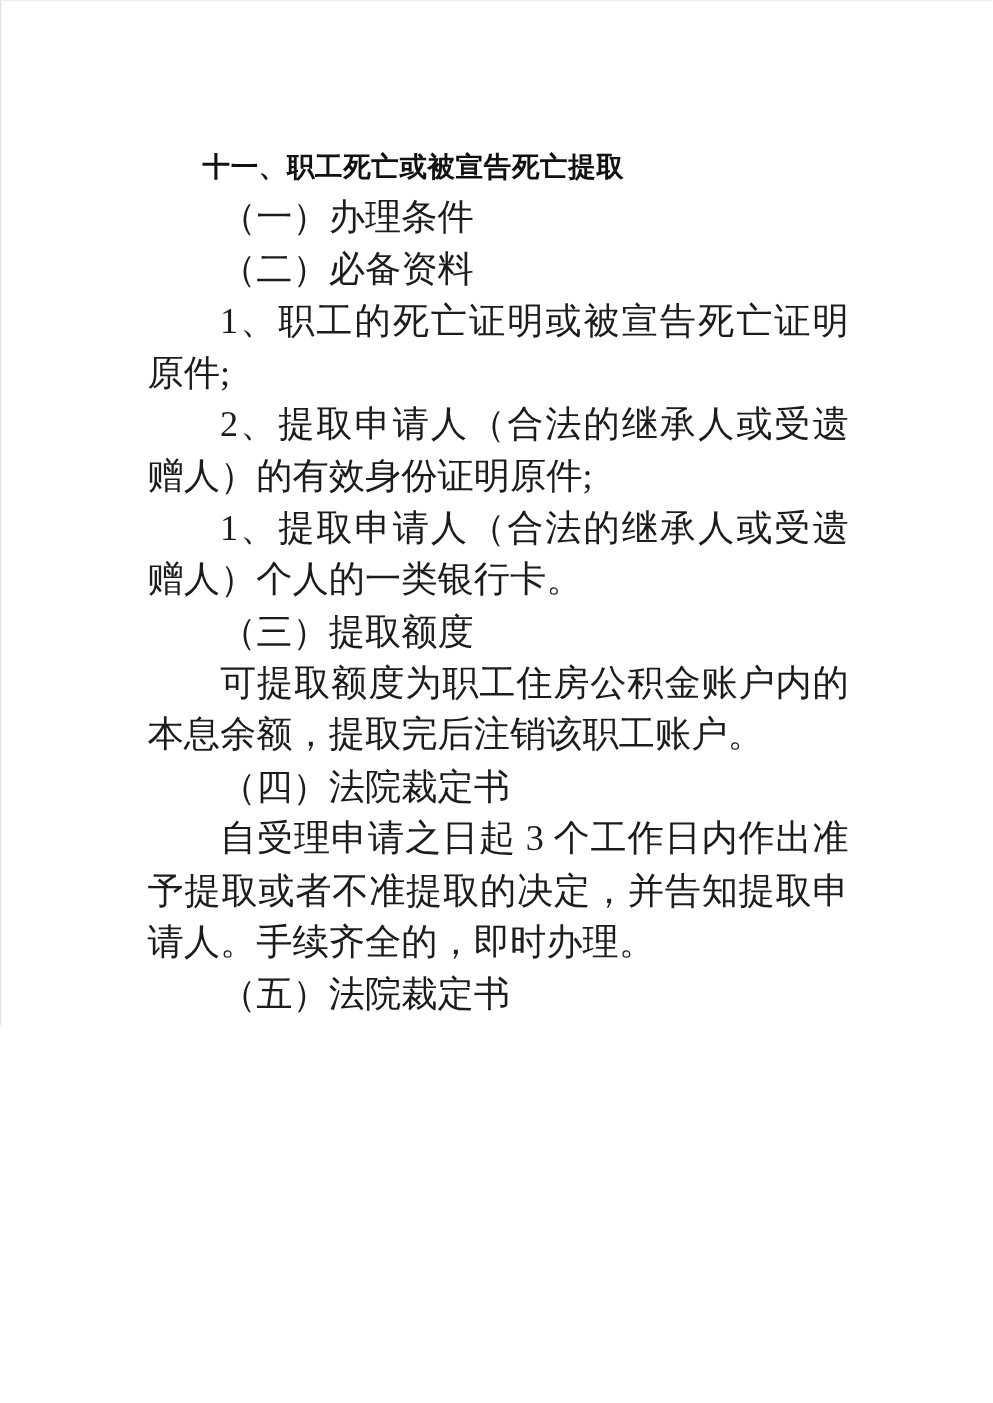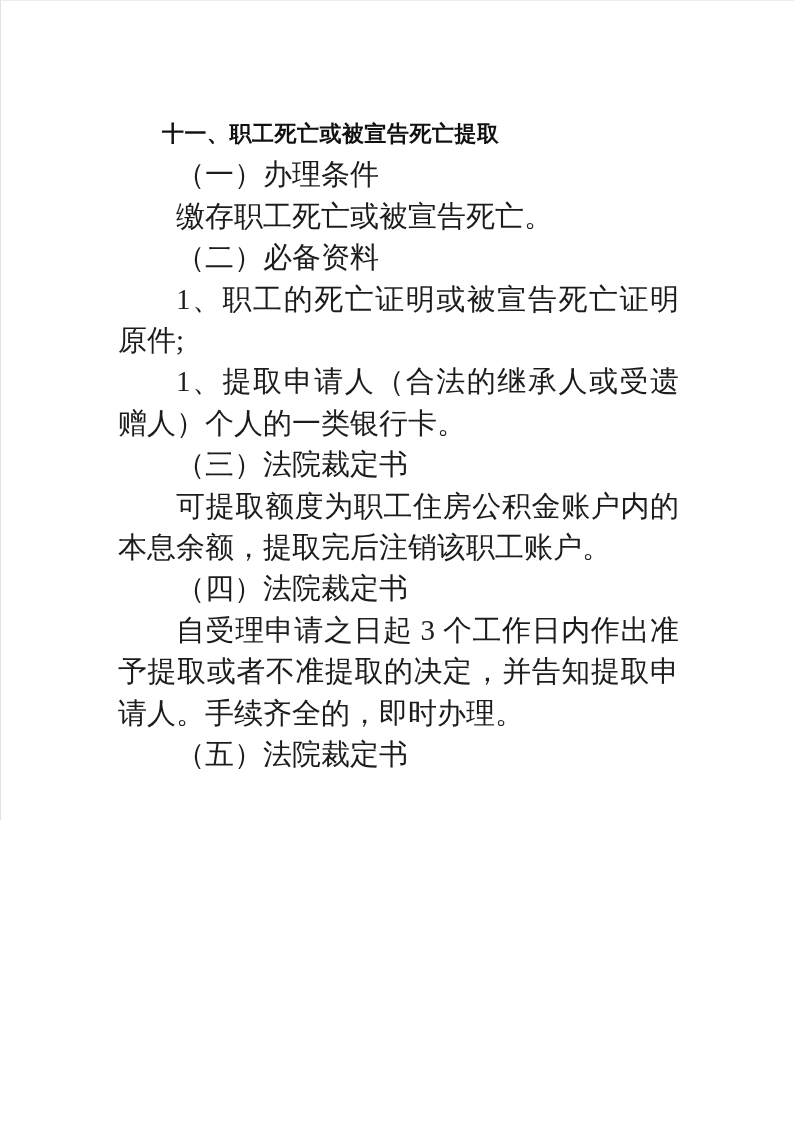--- a/index.html
+++ b/index.html
@@ -55,25 +55,25 @@
     letter-spacing: 0.5px;
   }
 </style>
 </head>
 <body>
 
 <div class="page">
   <div class="content">
     <div class="doc-heading">十一、职工死亡或被宣告死亡提取</div>
     <div class="para">（一）办理条件</div>
-    <div class="para">缴存职工死亡或被宣告死亡。</div>
     <div class="para">（二）必备资料</div>
     <div class="para">1、职工的死亡证明或被宣告死亡证明原件;</div>
+    <div class="para">2、提取申请人（合法的继承人或受遗赠人）的有效身份证明原件;</div>
     <div class="para">1、提取申请人（合法的继承人或受遗赠人）个人的一类银行卡。</div>
-    <div class="para">（三）法院裁定书</div>
+    <div class="para">（三）提取额度</div>
     <div class="para">可提取额度为职工住房公积金账户内的本息余额，提取完后注销该职工账户。</div>
     <div class="para">（四）法院裁定书</div>
     <div class="para">自受理申请之日起 3 个工作日内作出准予提取或者不准提取的决定，并告知提取申请人。手续齐全的，即时办理。</div>
     <div class="para">（五）法院裁定书</div>
   </div>
   <div class="footer">
     <span class="page-number">47 / 64</span>
   </div>
 </div>
 

